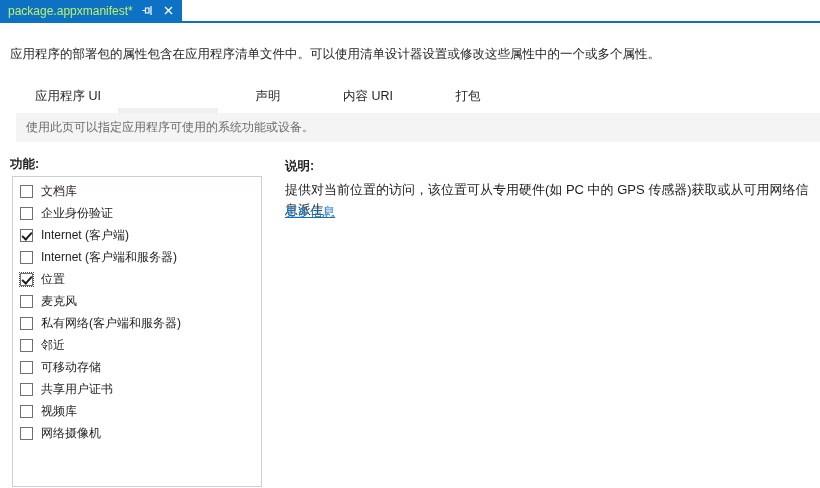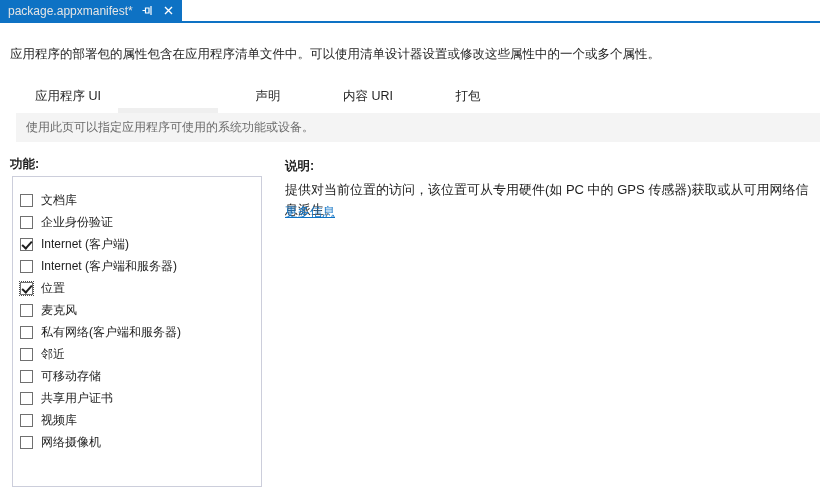--- a/index.html
+++ b/index.html
@@ -4,21 +4,21 @@
 <style>
   html,body{margin:0;padding:0;}
   body{
     width:820px;height:488px;position:relative;overflow:hidden;
     background:#ffffff;
     font-family:"Liberation Sans","DejaVu Sans",sans-serif;
     color:#1e1e1e;
   }
   
   .doc-tab{
-    position:absolute;left:0;top:0;height:21px;background:#0e72c4;color:#e5e5e5;
+    position:absolute;left:0;top:0;height:21px;background:#0e72c4;color:#bef264;
     display:flex;align-items:center;padding:0 7px 0 8px;gap:9px;font-size:12px;
   }
   .doc-tab .title{white-space:nowrap;}
   .tab-icon{display:flex;align-items:center;justify-content:center;width:12px;height:12px;cursor:pointer;}
   .accent-line{position:absolute;left:0;top:21px;width:820px;height:2px;background:#0e72c4;}
   
   .intro{position:absolute;left:10px;top:47px;width:802px;font-size:12.5px;line-height:15px;}
   
   .nav-tabs{position:absolute;left:18px;top:84px;height:24px;display:flex;}
   .nav-tab{
@@ -27,21 +27,21 @@
   }
   .nav-tab.selected{background:#efefef;margin-top:24px;}
   
   .hint-bar{position:absolute;left:16px;top:113px;width:820px;height:29px;background:#f4f4f4;}
   .hint-bar span{position:absolute;left:10px;top:0;line-height:29px;font-size:12px;color:#6b6b6b;white-space:nowrap;}
   
   .cap-label{position:absolute;left:10px;top:156px;font-size:12.5px;font-weight:bold;}
   .listbox{
     position:absolute;left:12px;top:176px;width:250px;height:311px;
     border:1px solid #cccedb;background:#fff;box-sizing:border-box;
-    padding-top:12px;overflow:hidden;
+    padding-top:3px;overflow:hidden;
   }
   .cap-row{height:22px;display:flex;align-items:center;padding-left:7px;gap:8px;font-size:12px;cursor:default;}
   .checkbox{
     width:13px;height:13px;border:1px solid #707070;background:#fff;
     box-sizing:border-box;position:relative;flex:none;cursor:pointer;
   }
   .checkbox.checked::after{
     content:"";position:absolute;left:1px;top:2px;width:8px;height:4px;
     border-left:2px solid #1e1e1e;border-bottom:2px solid #1e1e1e;
     transform:rotate(-48deg);

